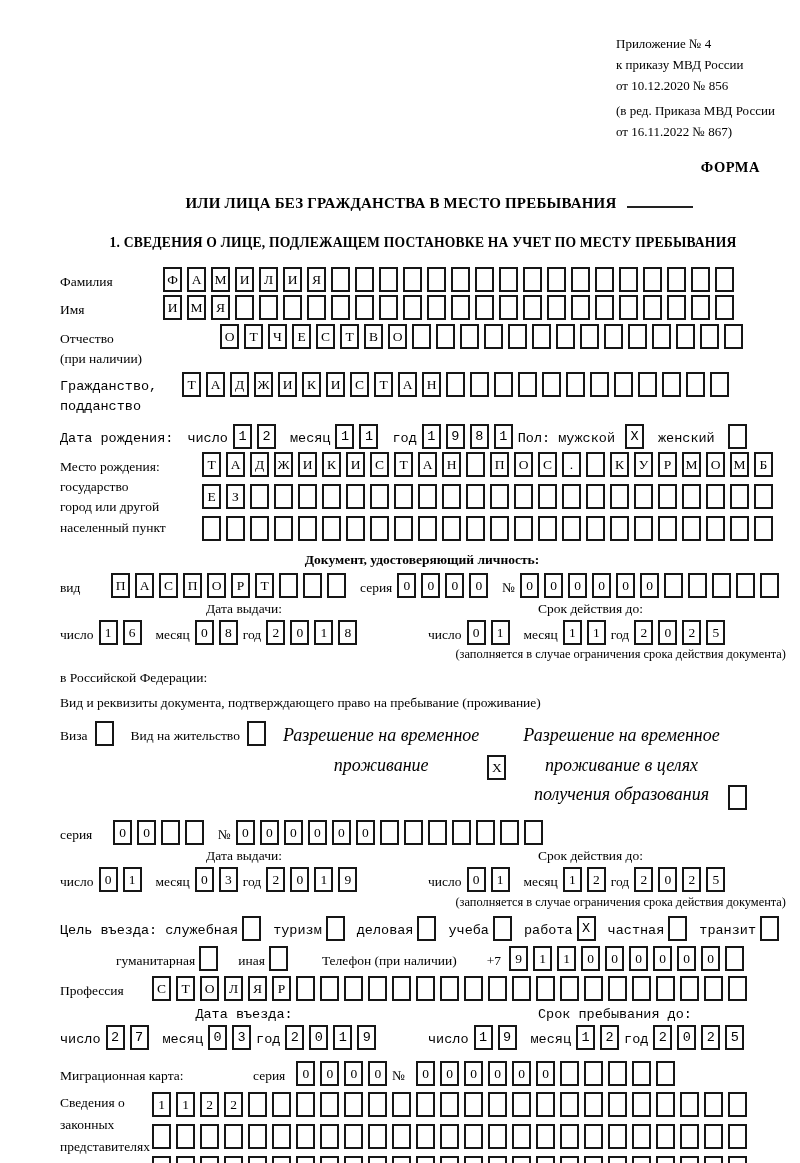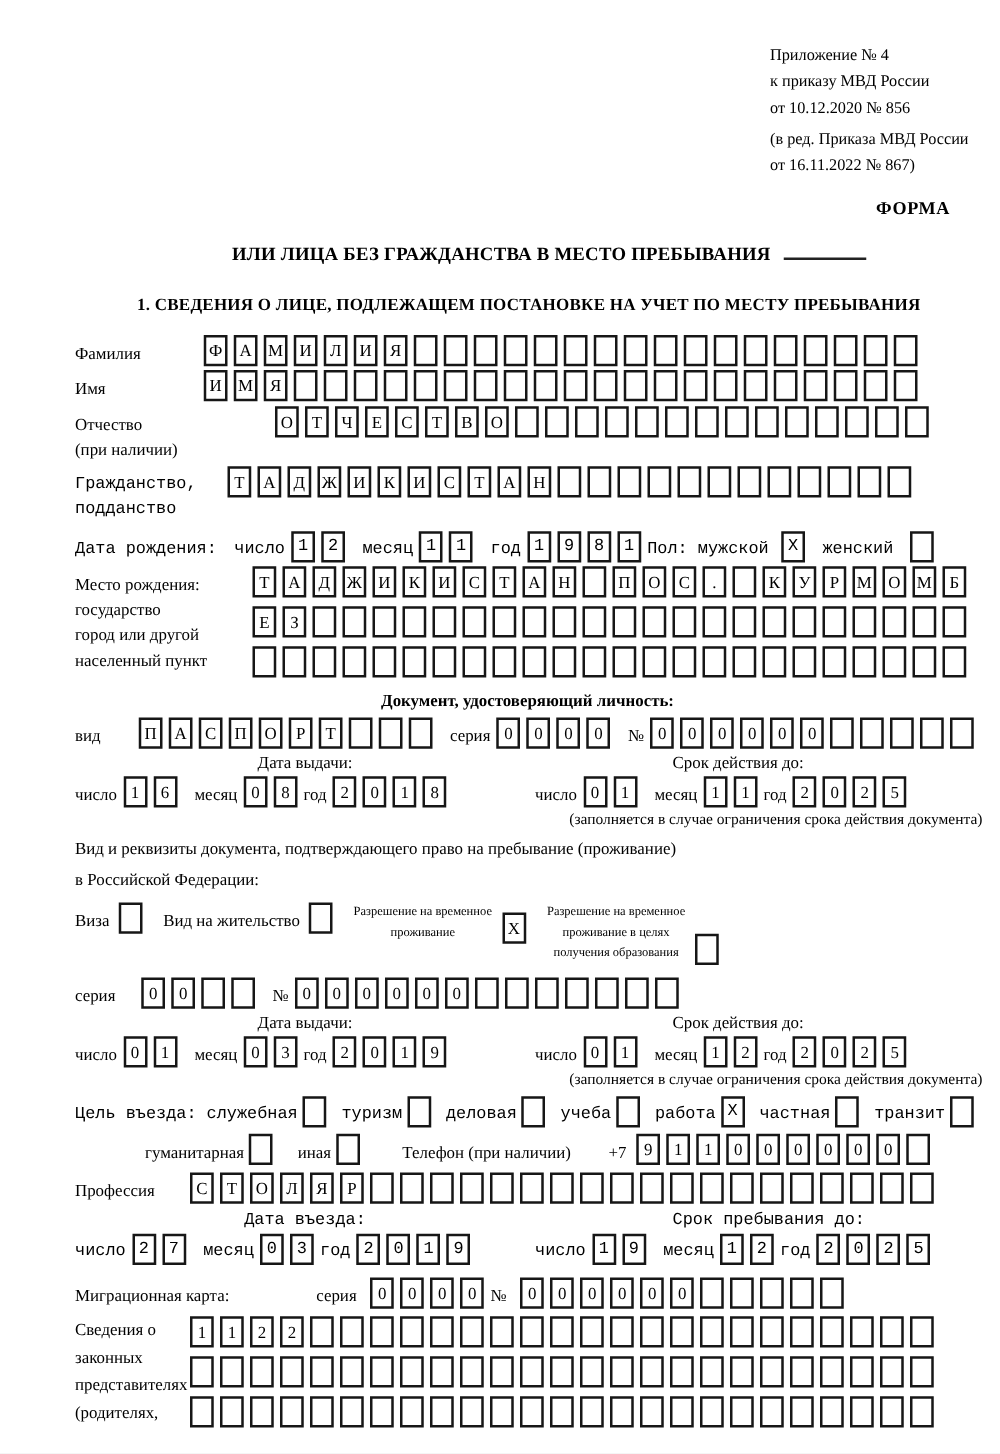--- a/index.html
+++ b/index.html
@@ -37,21 +37,21 @@
   .dcols{display:flex;margin-top:1px;}
   .dcol1{width:368px;flex:none;}
   .dcol2{flex:1;}
   .dhead{text-align:center;font-size:13.5px;margin-bottom:3px;}
   .dcol2 .dhead{text-align:left;padding-left:110px;}
   .fnote{font-size:12.4px;text-align:right;padding-right:4px;margin:2px 0 4px;}
   .intro{font-size:13.5px;line-height:1.8;margin-top:4px;}
   .opts{display:flex;align-items:flex-start;margin:6px 0 10px;}
   .opt{display:flex;align-items:flex-end;margin-right:12px;}
   .opt .lb{margin-right:7px;padding-top:5px;}
-  .optlines{text-align:center;font-size:10px;line-height:1.65;margin-right:8px;}
+  .optlines{text-align:center;font-size:18px;line-height:1.65;margin-right:8px;font-style:italic;}
   .goalrow{display:flex;align-items:flex-start;white-space:nowrap;margin-bottom:5px;}
   .goalrow .lb{margin-right:4px;}
   .goalrow .bxs{margin-right:7px;}
   .indent105{margin-left:56px;}
   .repwrap{display:flex;margin-top:6px;}
   .replabel{width:92px;flex:none;font-size:13.5px;line-height:1.62;}
   .mt6{margin-top:6px;font-family:Liberation Mono, monospace;}
   .mt10{margin-top:10px;}
 </style>
 </head>
@@ -160,22 +160,22 @@
         <span class="lb ml">месяц</span>
         <span class="bxs"><span class="cb">1</span><span class="cb">1</span></span>
         <span class="lb">год</span>
         <span class="bxs"><span class="cb">2</span><span class="cb">0</span><span class="cb">2</span><span class="cb">5</span></span>
       </div>
     </div>
   </div>
   <div class="fnote">(заполняется в случае ограничения срока действия документа)</div>
 
   <div class="intro">
+    <div>в Российской Федерации:</div>
     <div>Вид и реквизиты документа, подтверждающего право на пребывание (проживание)</div>
-    <div>в Российской Федерации:</div>
   </div>
 
   <div class="opts">
     <div class="opt">
       <span class="lb">Виза</span>
       <span class="bxs"><span class="cb"></span></span>
     </div>
     <div class="opt">
       <span class="lb">Вид на жительство</span>
       <span class="bxs"><span class="cb"></span></span>

